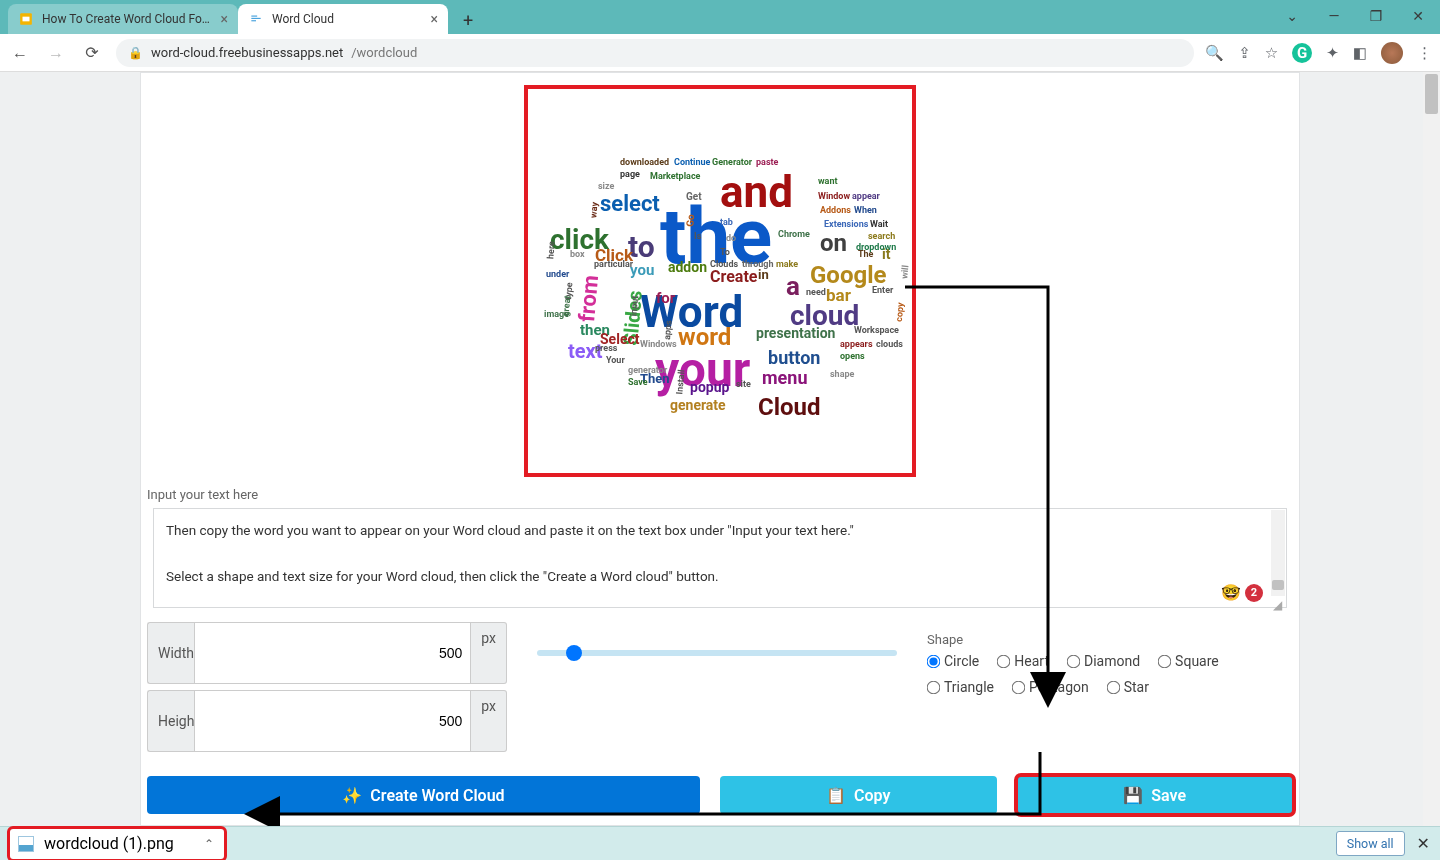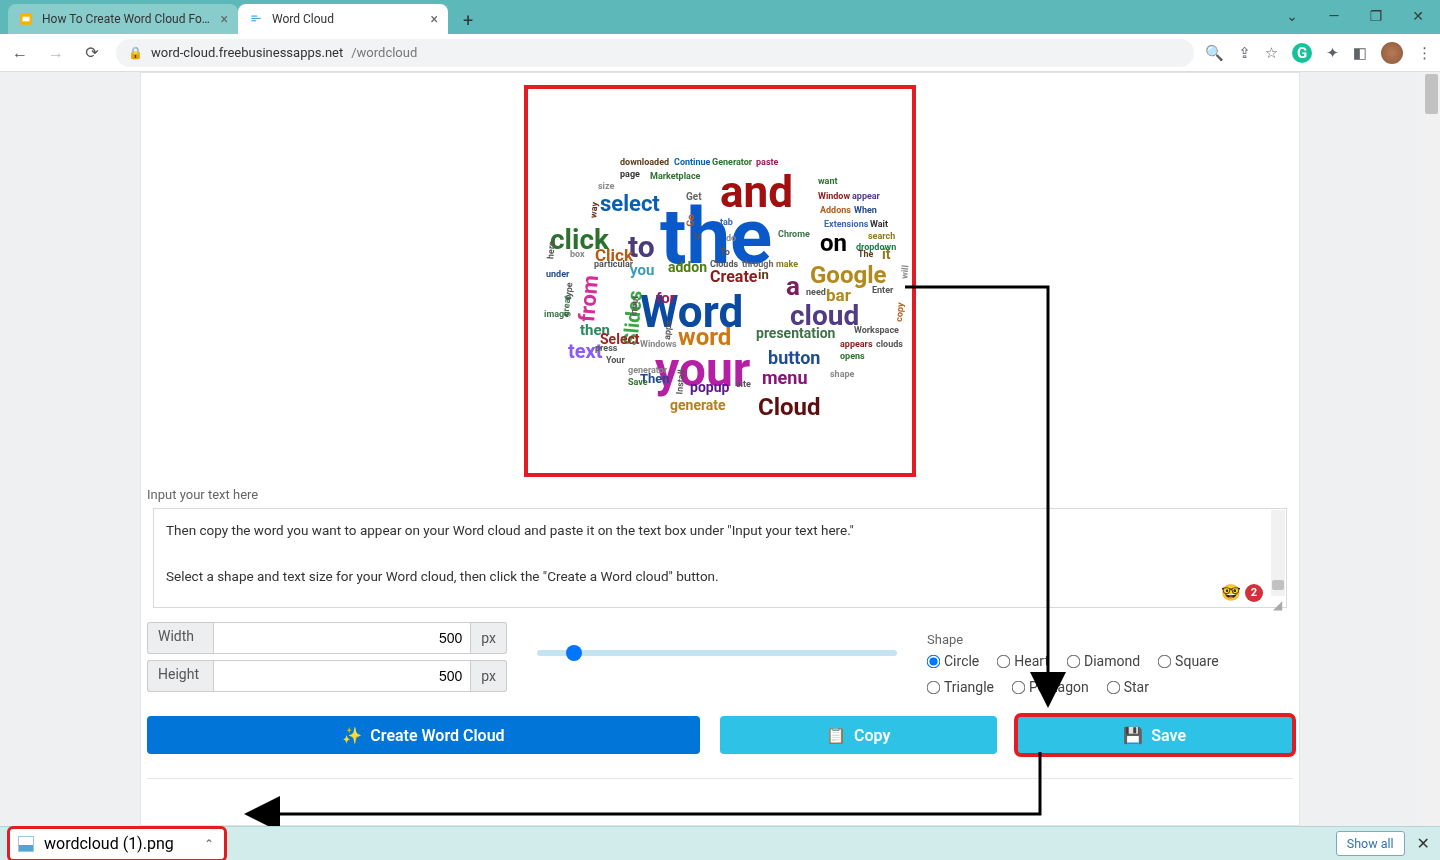--- a/index.html
+++ b/index.html
@@ -51,21 +51,21 @@
 
   .grammarly-float { position: absolute; right: 24px; bottom: 10px; display: flex; align-items: center; gap: 4px; z-index: 5; }
   .grammarly-badge { background: #d3303e; color: white; width: 18px; height: 18px; border-radius: 9px; display: inline-flex; align-items: center; justify-content: center; font-size: 11px; font-weight: bold; }
   .grammarly-face { font-size: 16px; }
 
   .controls-row { display: flex; gap: 30px; margin: 10px 6px 0; }
   .col-img { flex: 0 0 360px; }
   .col-text { flex: 0 0 360px; }
   .col-shape { flex: 1; }
   .input-row { display: flex; margin-bottom: 6px; }
-  .input-addon-left { background: #eceeef; border: 1px solid #ccc; border-right: none; padding: 5px 10px; font-size: 14px; color: #555; border-radius: 3px 0 0 3px; width: 66px; }
+  .input-addon-left { background: #eceeef; border: 1px solid #ccc; border-right: none; padding: 22px 10px; font-size: 14px; color: #555; border-radius: 3px 0 0 3px; width: 47px; }
   .input-row input { border: 1px solid #ccc; flex: 1; padding: 7px 8px; text-align: right; font-size: 14px; }
   .input-addon-right { background: #eceeef; border: 1px solid #ccc; border-left: none; padding: 7px 10px; font-size: 14px; color: #555; border-radius: 0 3px 3px 0; }
 
   .slider-track { position: relative; height: 6px; background: #c5e4f3; border-radius: 3px; margin: 28px 0 0; }
   .slider-thumb { position: absolute; left: 8%; top: -5px; width: 16px; height: 16px; background: #0075ff; border-radius: 50%; }
 
   .radios { display: flex; flex-wrap: wrap; gap: 10px 18px; font-size: 14px; color: #444; }
   .radio-item { display: inline-flex; align-items: center; gap: 4px; }
   .radio-item input { transform: scale(1.05); }
 
@@ -153,21 +153,21 @@
 
     <div class="cloud-outer">
       <div class="cloud-inner" id="cloud">
           <span style="left: 120px; top: 80px; font-size: 78px; color: rgb(11, 89, 200);">the</span>
           <span style="left: 180px; top: 55px; font-size: 44px; color: rgb(163, 15, 15);">and</span>
           <span style="left: 115px; top: 230px; font-size: 48px; color: rgb(181, 31, 163);">your</span>
           <span style="left: 100px; top: 175px; font-size: 44px; color: rgb(10, 74, 160);">Word</span>
           <span style="left: 10px; top: 112px; font-size: 28px; color: rgb(46, 113, 47);">click</span>
           <span style="left: 60px; top: 80px; font-size: 22px; color: rgb(11, 95, 176);">select</span>
           <span style="left: 88px; top: 118px; font-size: 30px; color: rgb(74, 60, 120);">to</span>
-          <span style="left: 280px; top: 118px; font-size: 24px; color: #000000;">on</span>
+          <span style="left: 280px; top: 118px; font-size: 24px; color: #404040;">on</span>
           <span style="left: 270px; top: 150px; font-size: 24px; color: rgb(180, 137, 27);">Google</span>
           <span style="left: 250px; top: 188px; font-size: 28px; color: rgb(80, 59, 132);">cloud</span>
           <span style="left: 246px; top: 160px; font-size: 26px; color: rgb(122, 31, 94);">a</span>
           <span style="left: 170px; top: 156px; font-size: 16px; color: rgb(139, 28, 28);">Create</span>
           <span style="left: 218px; top: 156px; font-size: 13px; color: rgb(92, 60, 26);">in</span>
           <span style="left: 55px; top: 134px; font-size: 17px; color: rgb(183, 90, 23);">Click</span>
           <span style="left: 116px; top: 138px; font-size: 15px; color: rgb(155, 29, 83); margin-top: 40px;">for</span>
           <span style="left: 90px; top: 150px; font-size: 15px; color: rgb(59, 155, 184);">you</span>
           <span style="left: 128px; top: 148px; font-size: 14px; color: #4d7c0f; text-align: right;">addon</span>
           <span style="left: 25px; top: 175px; font-size: 22px; color: rgb(211, 47, 153); transform: rotate(-85deg);">from</span>

